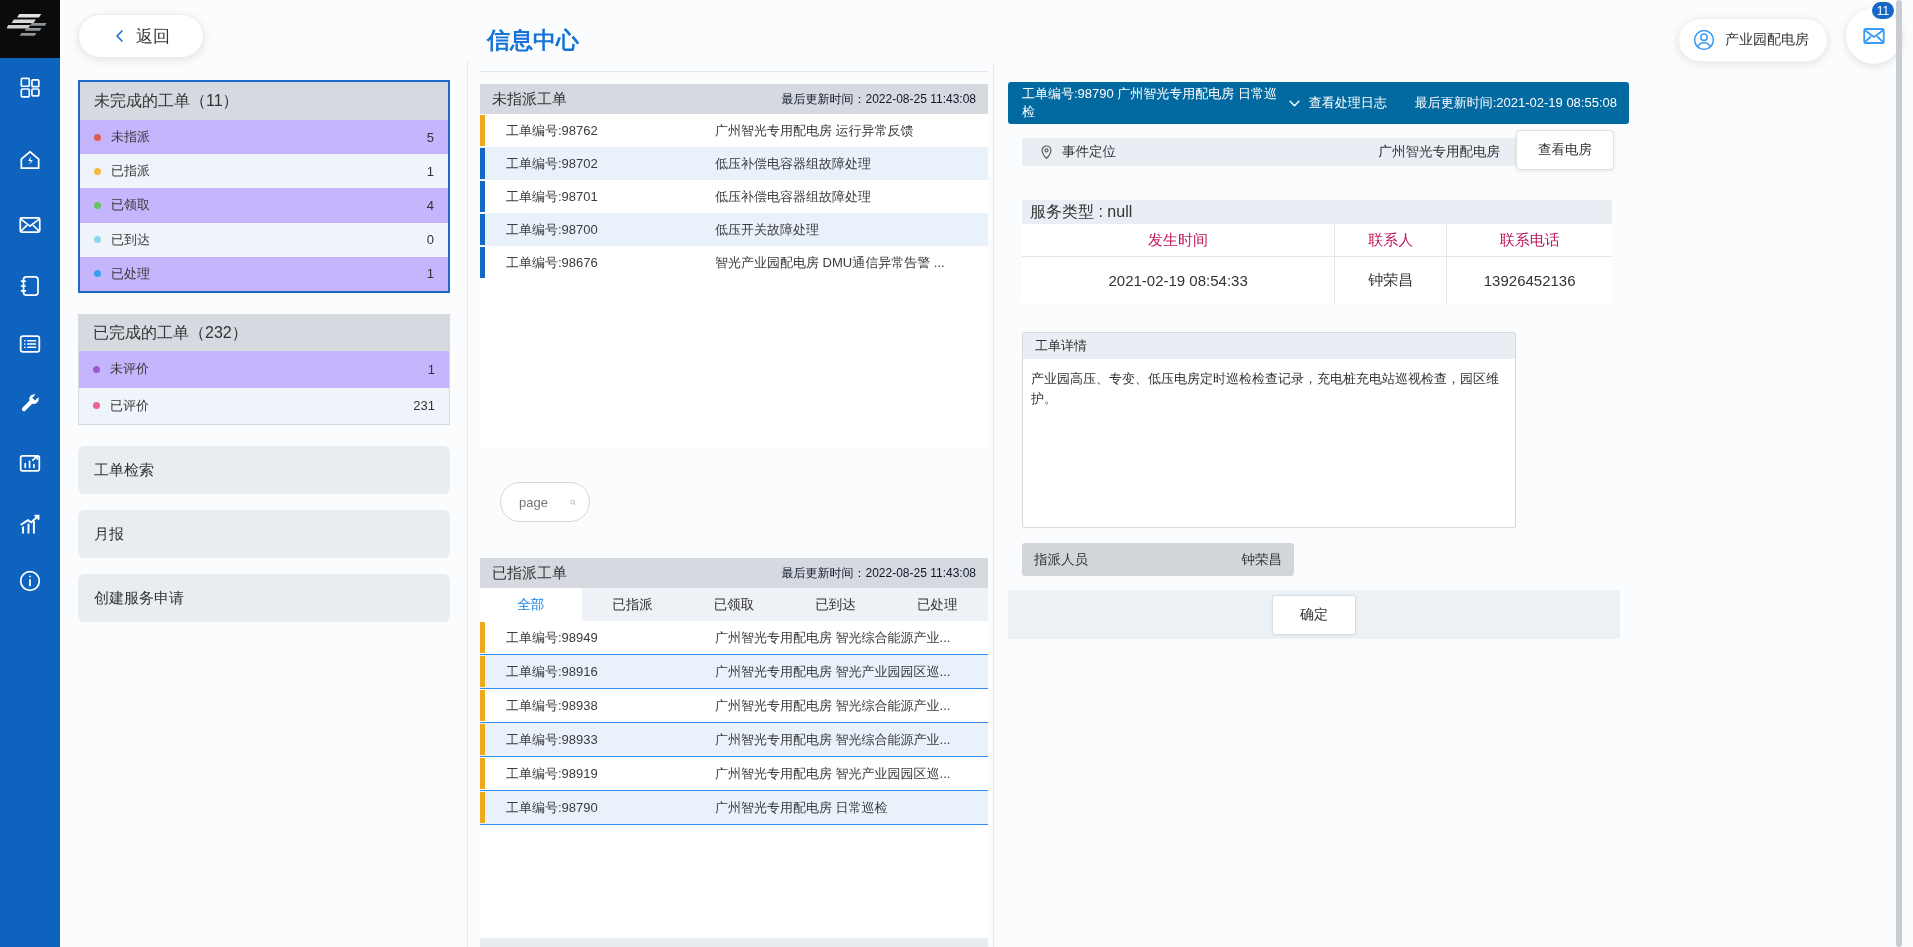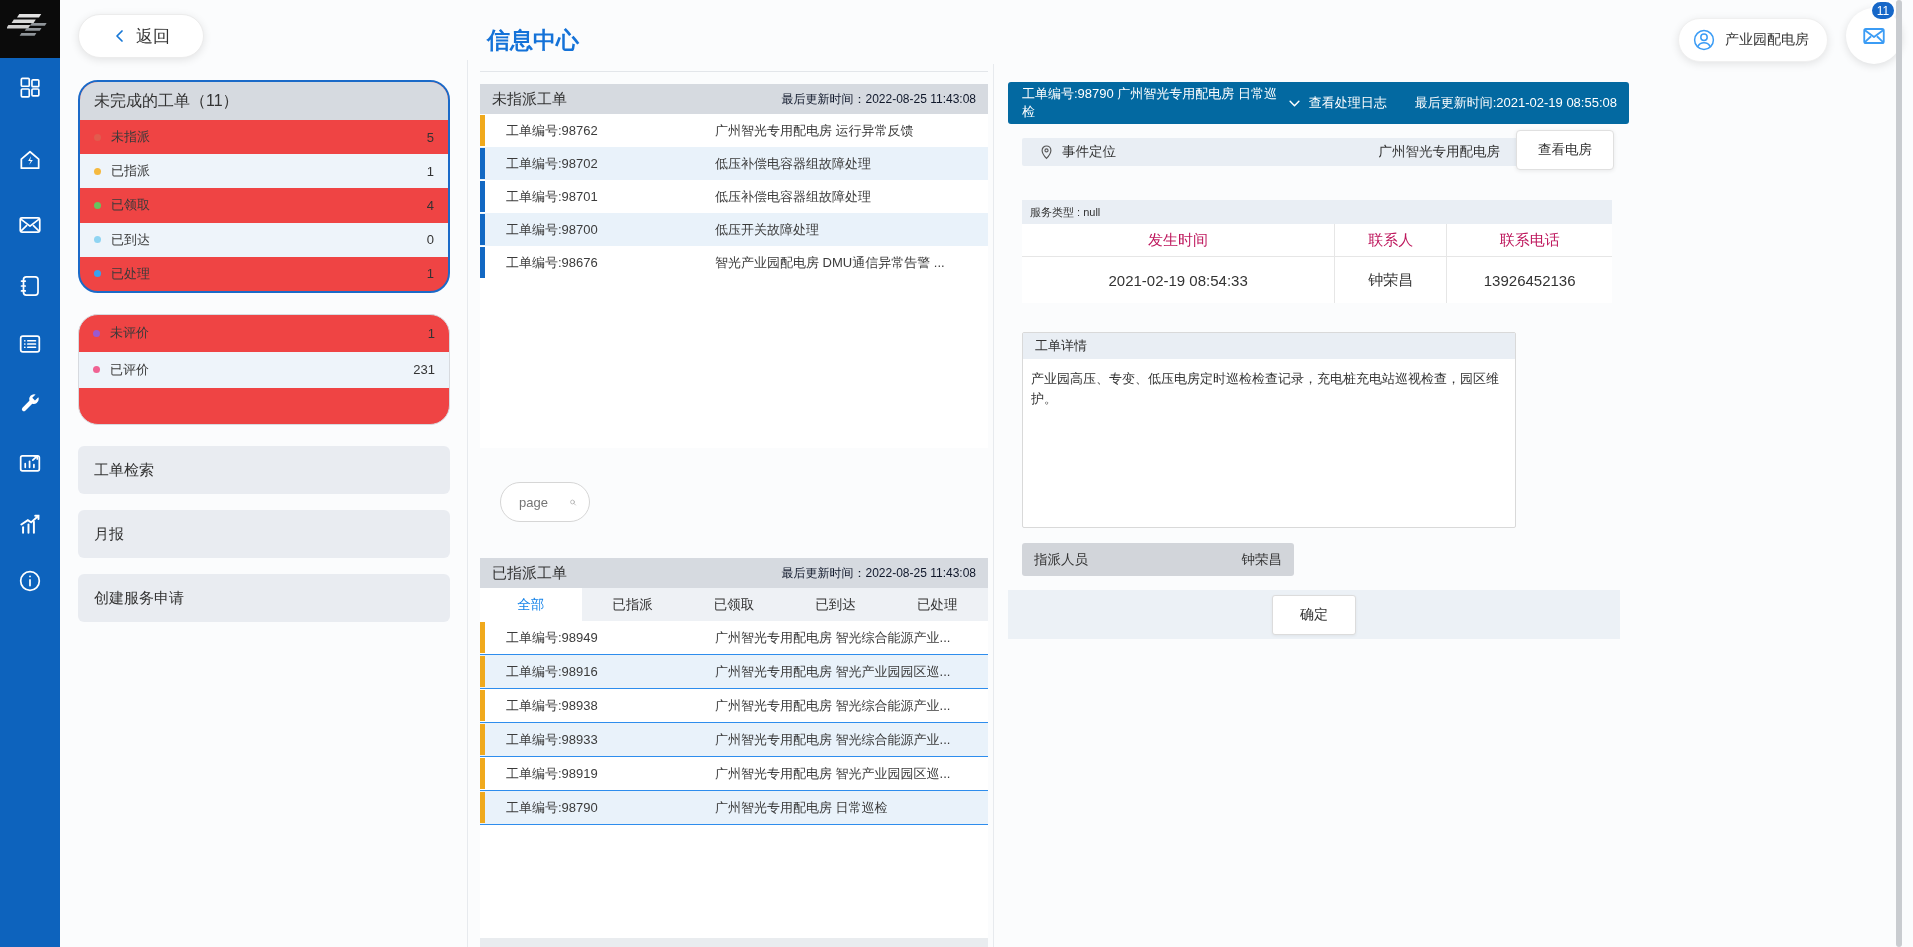--- a/index.html
+++ b/index.html
@@ -16,21 +16,21 @@
   .user-pill span{font-size:14px;color:#333;}
   .mail-circle{left:1846px;top:8px;width:56px;height:56px;background:#fff;border-radius:50%;
                box-shadow:0 2px 8px rgba(0,0,0,.12);display:flex;align-items:center;justify-content:center;}
   .mail-badge{left:1870px;top:0px;min-width:26px;height:21px;background:#1667c8;border:2px solid #fff;border-radius:12px;
               color:#fff;font-size:12px;display:flex;align-items:center;justify-content:center;padding:0 4px;box-sizing:border-box;}
   .scrollbar{left:1896px;top:0;width:6px;height:947px;background:#c9ccd0;border-radius:3px;}
   
   .back-pill{left:78px;top:14px;width:124px;height:42px;background:#fff;border:1px solid #ececec;border-radius:22px;
              box-shadow:0 2px 8px rgba(0,0,0,.10);display:flex;align-items:center;gap:8px;justify-content:center;cursor:pointer;}
   .back-pill span{font-size:17px;color:#333;text-align:right;}
-  .card{background:#ef4444;border-radius:20px;overflow:hidden;box-sizing:border-box;}
+  .card{background:#c4b5fd;border-radius:0;overflow:hidden;box-sizing:border-box;}
   .card-unfinished{left:78px;top:80px;width:372px;height:213px;border:2px solid #1b6ac8;}
   .card-finished{left:78px;top:314px;width:372px;height:111px;border:1px solid #d7dadf;}
   .card-head{background:#d6dae0;display:flex;align-items:center;padding:0 14px;font-size:16px;color:#333;}
   .card-unfinished .card-head{height:38px;}
   .card-finished .card-head{height:36px;}
   .stat-row{display:flex;align-items:center;padding:0 14px;font-size:13px;color:#3a3a3a;cursor:pointer;}
   .card-unfinished .stat-row{height:34.2px;}
   .card-finished .stat-row{height:36.5px;}
   .stat-row.alt{background:#eef4fa;}
   .dot{width:7px;height:7px;border-radius:50%;margin-right:10px;flex:none;}
@@ -67,21 +67,21 @@
   .ybar .y-title{flex:1;}
   .ybar .y-log{display:flex;align-items:center;gap:7px;cursor:pointer;margin-right:28px;}
   .loc-bar{position:absolute;left:14px;top:56px;width:590px;height:28px;background:#e9eef4;border-radius:2px;
            display:flex;align-items:center;padding:0 16px;box-sizing:border-box;}
   .loc-bar .loc-label{font-size:13.5px;color:#333;margin-left:7px;}
   .loc-value{position:absolute;right:112px;font-size:13.5px;color:#333;}
   .view-room-btn{position:absolute;left:508px;top:48px;width:96px;height:38px;background:#fff;border:1px solid #e0e0e0;
                  border-radius:4px;box-shadow:0 1px 4px rgba(0,0,0,.08);font-size:13.5px;color:#333;
                  display:flex;align-items:center;justify-content:center;cursor:pointer;}
   .svc-bar{position:absolute;left:14px;top:118px;width:590px;height:24px;background:#e9eef4;display:flex;
-           align-items:center;padding:0 8px;box-sizing:border-box;font-size:11px;color:#333;}
+           align-items:center;padding:0 8px;box-sizing:border-box;font-size:16px;color:#333;}
   .info-table{position:absolute;left:14px;top:142px;width:590px;border-collapse:collapse;background:#fff;}
   .info-table th{height:30px;font-weight:normal;font-size:15px;color:#be185d;border-bottom:1px solid #e6e6e6;
                  border-right:1px solid #e6e6e6;}
   .info-table th:last-child,.info-table td:last-child{border-right:none;}
   .info-table td{height:44px;text-align:center;font-size:15px;color:#333;border-right:1px solid #e6e6e6;}
   .detail-box{position:absolute;left:14px;top:250px;width:494px;height:196px;border:1px solid #d9d9d9;border-radius:2px;
               box-sizing:border-box;background:#fff;}
   .detail-box .db-head{height:26px;background:#e9eef4;display:flex;align-items:center;padding:0 12px;font-size:13px;color:#333;}
   .detail-box .db-body{padding:10px 8px;font-size:13px;color:#333;line-height:1.5;}
   .gray-bar{position:absolute;top:461px;height:33px;background:#d2d5da;border-radius:3px;display:flex;align-items:center;
@@ -230,20 +230,21 @@
     <span class="count">0</span>
   </div>
   <div class="stat-row">
     <span class="dot" style="background:#38a1ef"></span>
     <span>已处理</span>
     <span class="count">1</span>
   </div>
 </div>
 
 <div class="abs card card-finished">
+  <div class="card-head">已完成的工单（232）</div>
   <div class="stat-row">
     <span class="dot" style="background:#9b59d0"></span>
     <span>未评价</span>
     <span class="count">1</span>
   </div>
   <div class="stat-row alt">
     <span class="dot" style="background:#f06292"></span>
     <span>已评价</span>
     <span class="count">231</span>
   </div>

